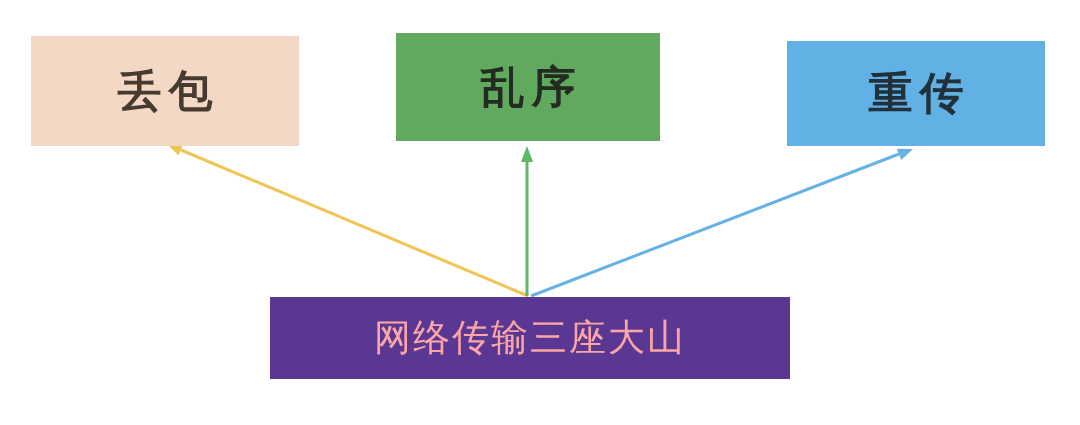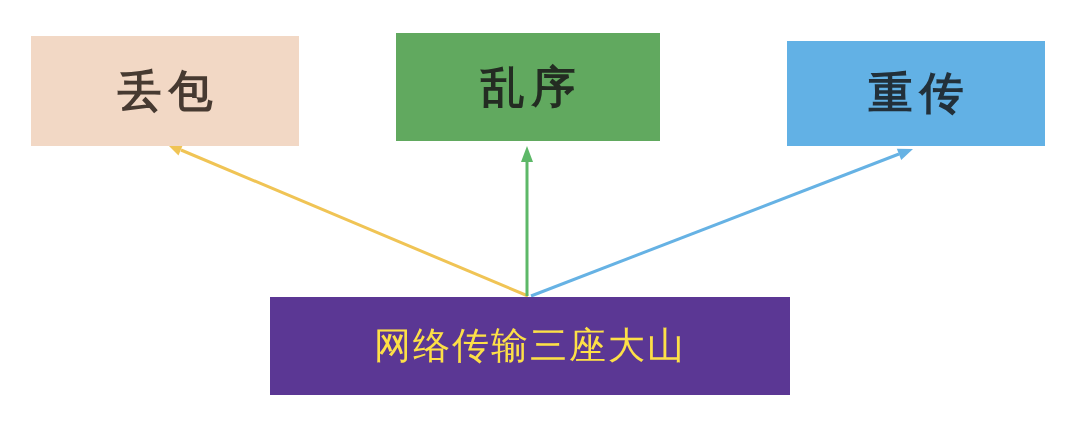--- a/index.html
+++ b/index.html
@@ -35,24 +35,24 @@
     font-weight: bold;
     font-size: 44px;
     color: #35302b;
     letter-spacing: 7px;
     text-indent: 7px; 
   }
   #node-packet-loss   { left: 31px;  top: 36px; width: 268px; height: 110px; color: #473a31; }
   #node-out-of-order  { left: 396px; top: 33px; width: 264px; height: 108px; color: #232c22; }
   #node-retransmission{ left: 787px; top: 41px; width: 258px; height: 105px; color: #22303a; }
   #node-main {
-    left: 270px; top: 297px; width: 520px; height: 98px;
+    left: 270px; top: 297px; width: 520px; height: 82px;
     font-family: "Liberation Sans", "DejaVu Sans", sans-serif;
     font-size: 37px;
-    color: #fde047;
+    color: #fca5a5;
     letter-spacing: 2px;
   }
 </style>
 </head>
 <body>
 
 <div class="canvas">
 
   <svg class="arrows-layer" width="1080" height="425" viewBox="0 0 1080 425">
 

